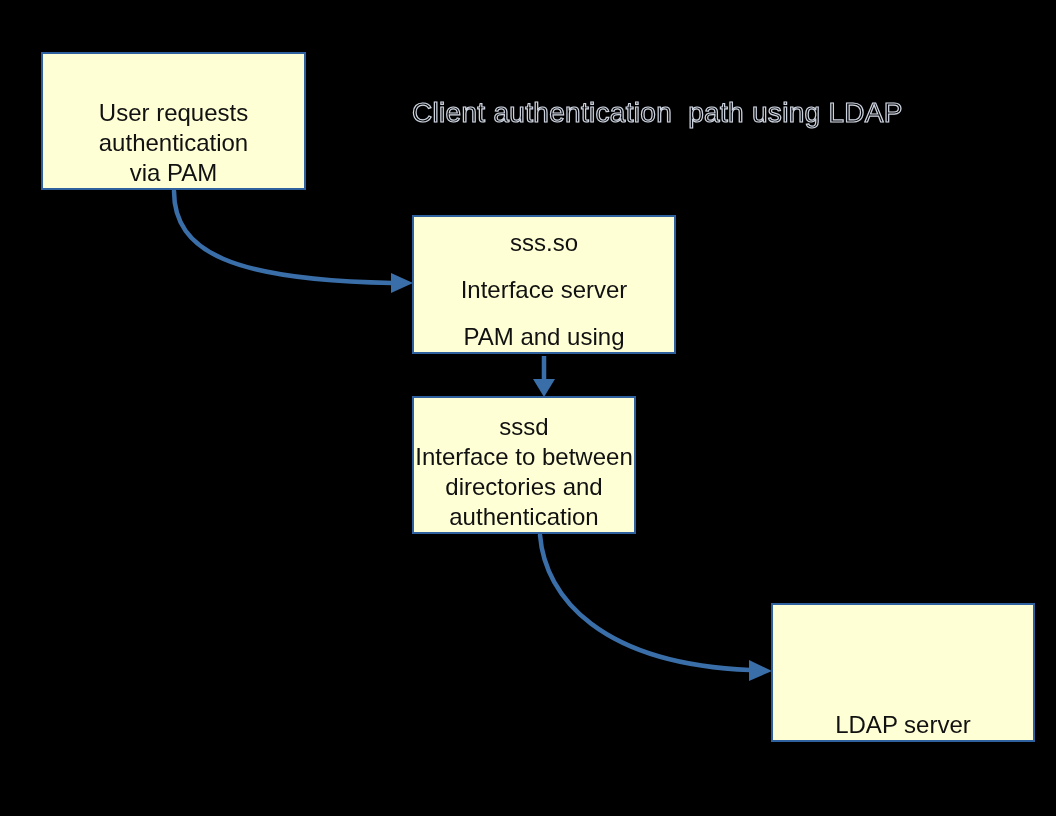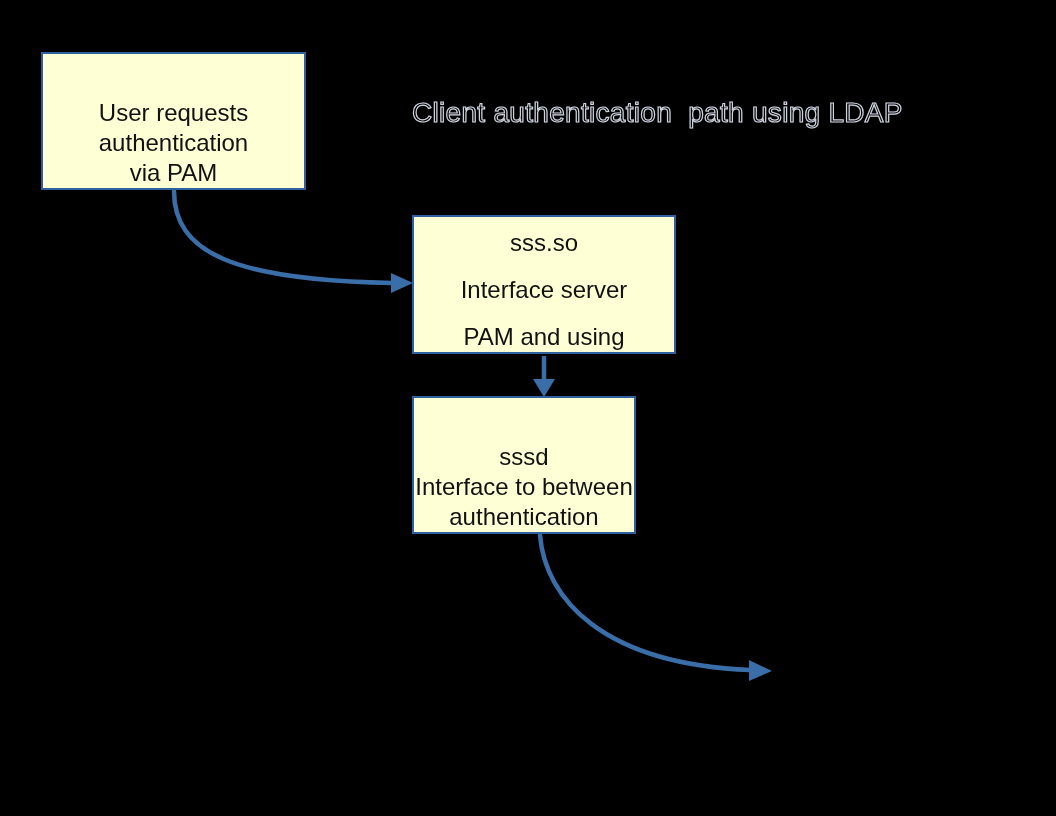--- a/index.html
+++ b/index.html
@@ -81,17 +81,21 @@
 
   <div class="node" id="node-sss-so">
     <div class="line">sss.so</div>
     <div class="line">Interface server</div>
     <div class="line">PAM and using</div>
   </div>
 
   <div class="node" id="node-sssd">
     <div class="line">sssd</div>
     <div class="line">Interface to between</div>
+    <div class="line">directories and</div>
     <div class="line">authentication</div>
   </div>
 
+  <div class="node" id="node-ldap-server">
+    <div class="line">LDAP server</div>
+  </div>
 
 </div>
 
 </body></html>

